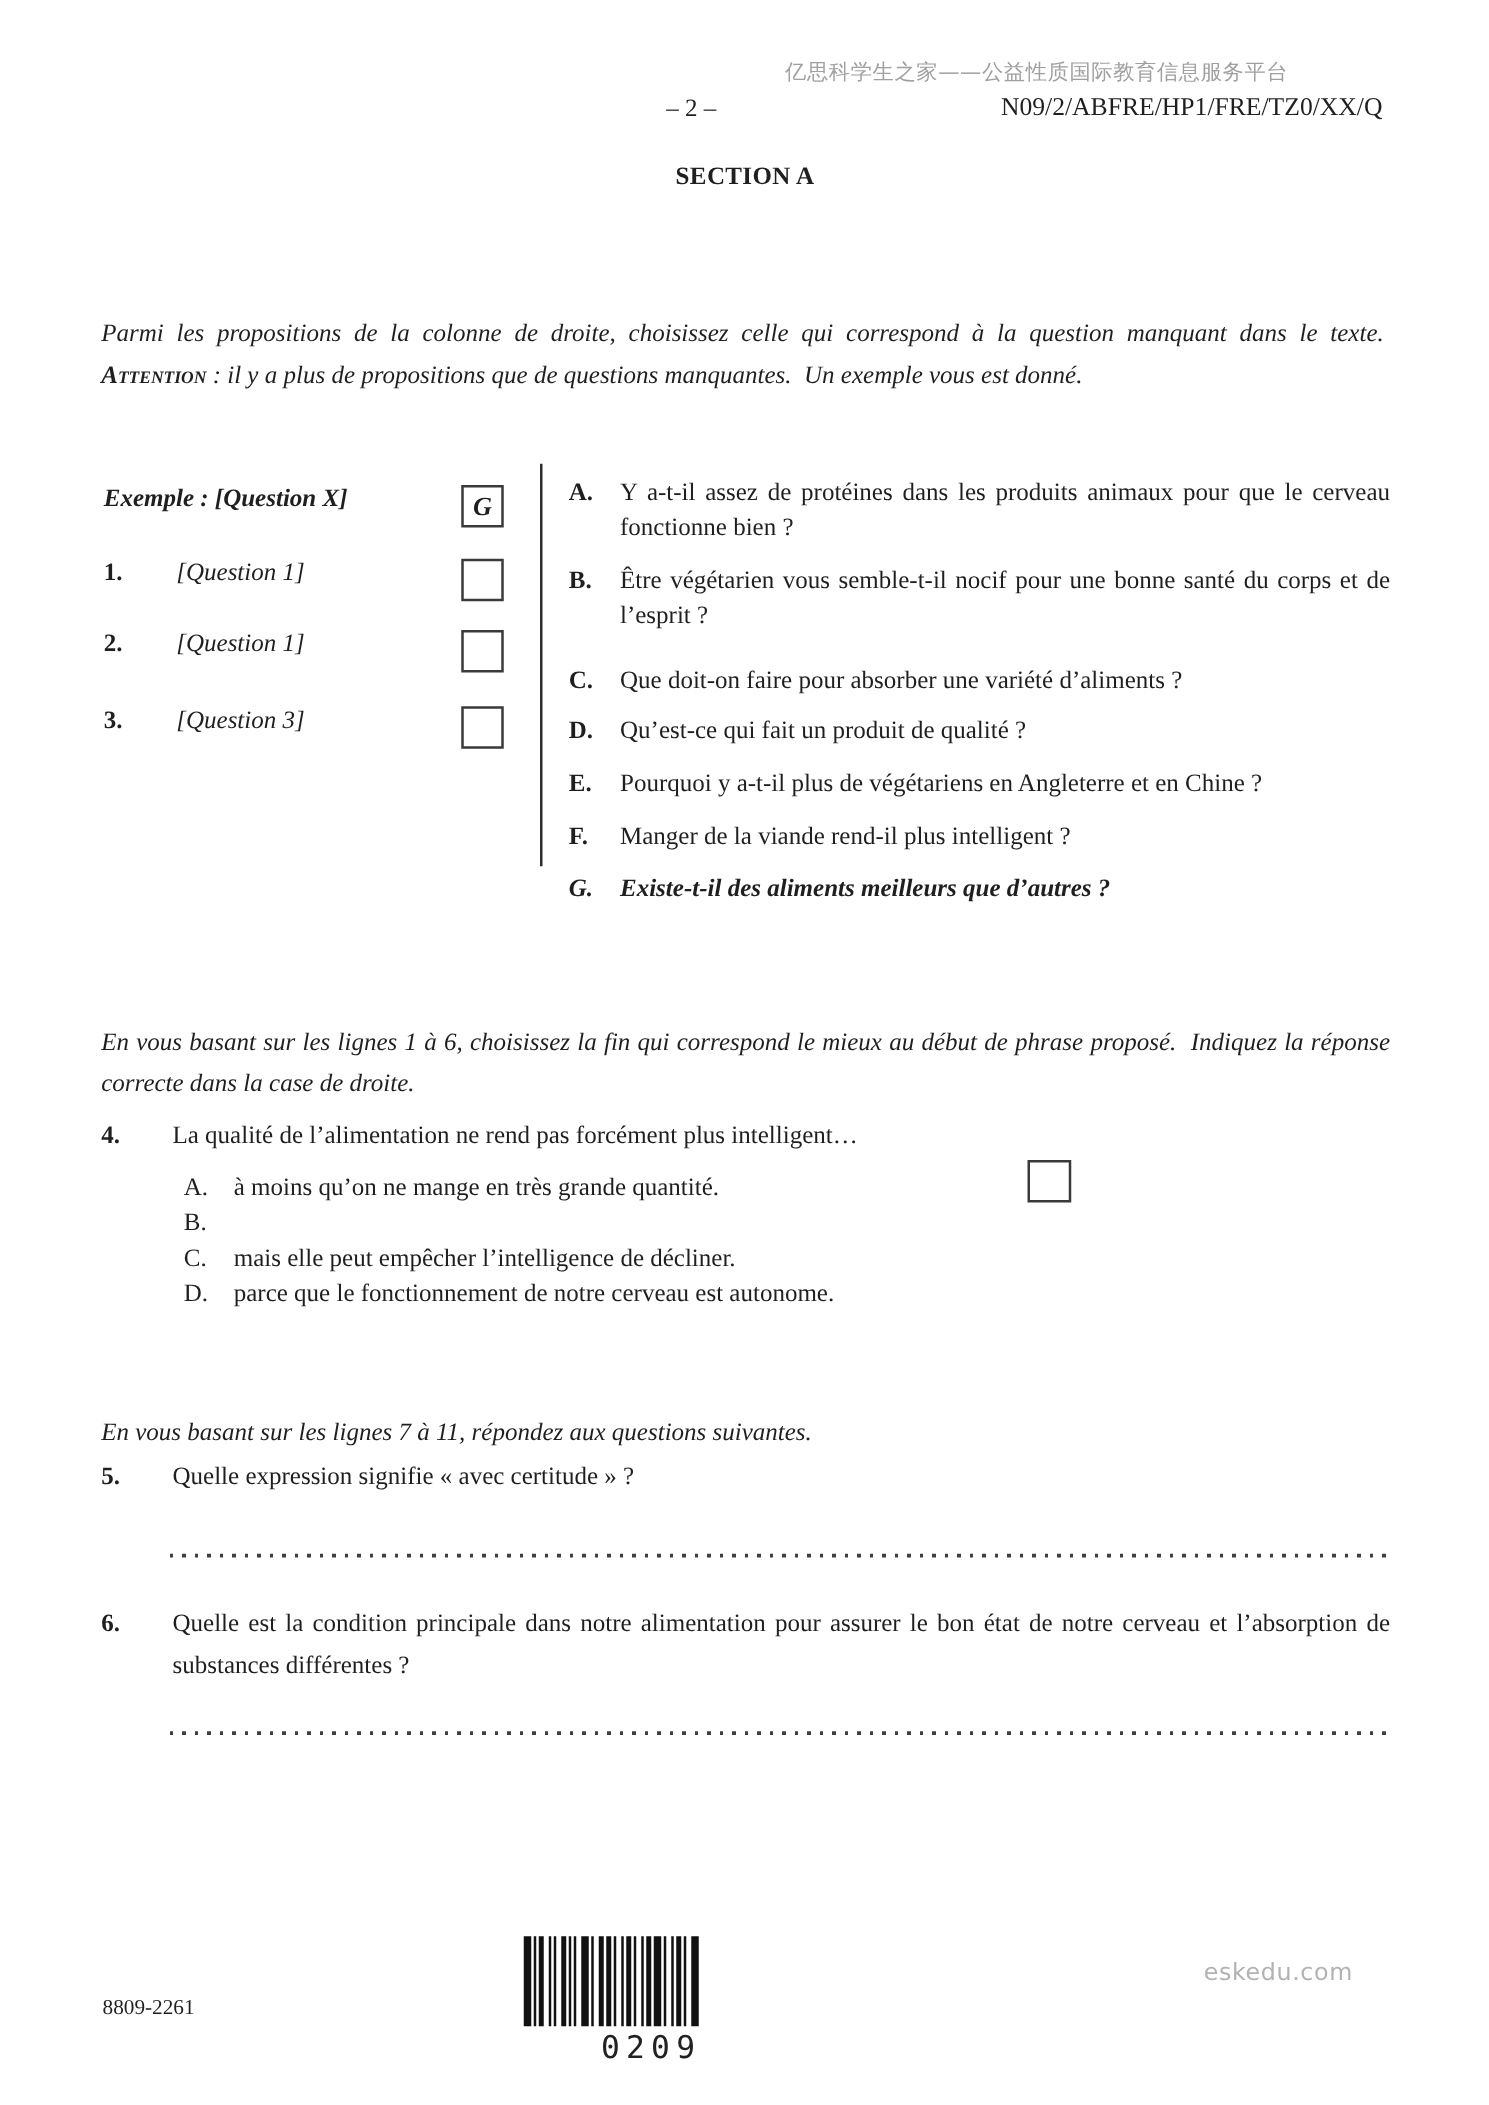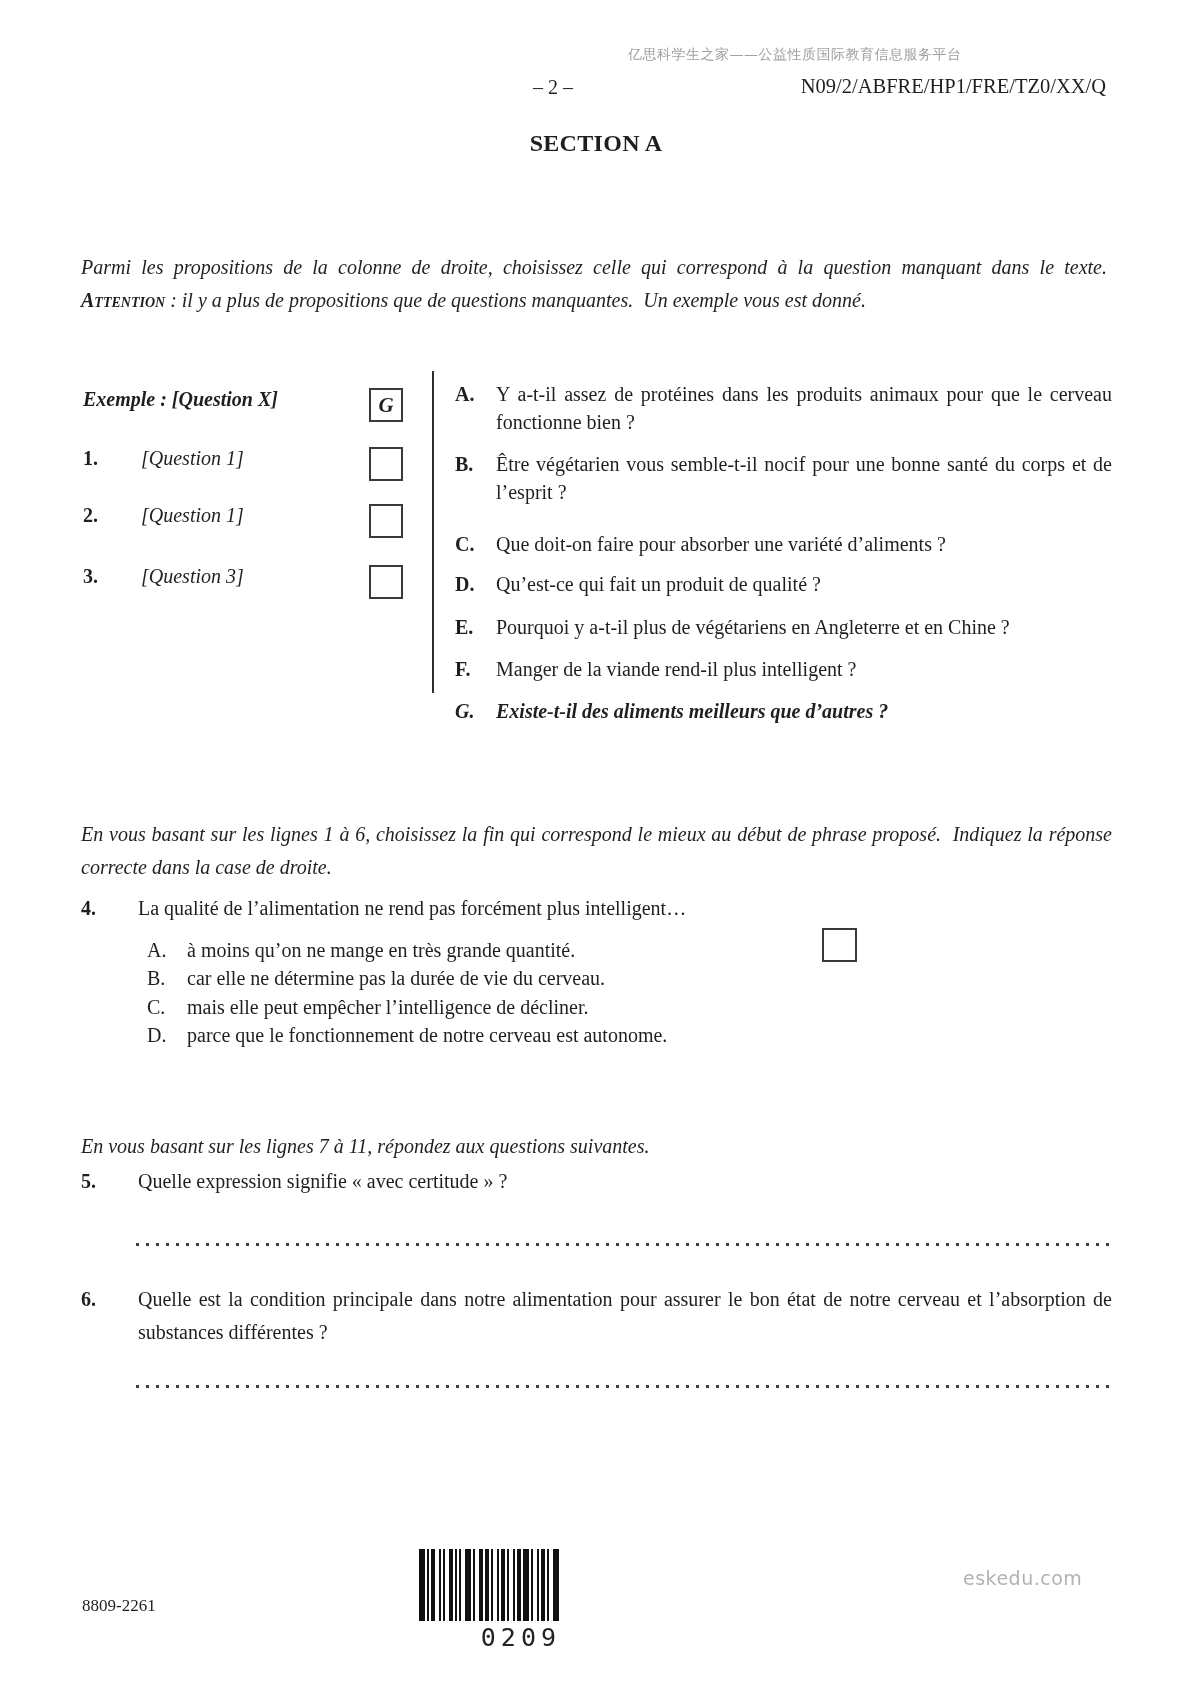--- a/index.html
+++ b/index.html
@@ -2,26 +2,26 @@
 <html><head>
 <meta charset="utf-8">
 <style>
   html,body{margin:0;padding:0;background:#ffffff;}
   .page{
     position:relative;width:1191px;height:1684px;background:#ffffff;overflow:hidden;
     font-family:"Liberation Serif","DejaVu Serif",serif;color:#1f1f1f;
   }
   .abs{position:absolute;}
   
-  .wm-cn{left:628px;top:46px;font-size:14px;letter-spacing:.5px;color:#a0a0a0;
+  .wm-cn{left:628px;top:46px;font-size:17px;letter-spacing:.5px;color:#a0a0a0;
          font-family:"DejaVu Sans",sans-serif;text-align:center;}
   .pagenum{left:533px;top:76px;font-size:20px;}
   .papercode{right:85px;top:75px;font-size:20.5px;}
   
-  .sectitle{left:81px;top:130px;width:1030px;text-align:center;font-weight:bold;font-size:24px;letter-spacing:.3px;}
+  .sectitle{left:81px;top:130px;width:1030px;text-align:center;font-weight:bold;font-size:20px;letter-spacing:.3px;}
   .textetitle{left:81px;top:183px;font-weight:bold;font-size:20px;}
   
   .instr{left:81px;width:1031px;font-style:italic;font-size:20px;line-height:32.6px;text-align:justify;}
   .i1{top:231px;}
   .i2{top:798px;}
   .i3{top:1110px;}
   .attn{font-variant:small-caps;font-weight:bold;}
   
   .mrow{left:83px;width:320px;display:flex;justify-content:space-between;align-items:flex-start;height:34px;font-size:20px;}
   .mrow .lab{display:flex;align-items:center;}
@@ -136,21 +136,20 @@
     <span class="num">4.</span>
     <span class="qtext">La qualité de l’alimentation ne rend pas forcément plus intelligent…</span>
   </div>
   <div class="abs q4opts">
     <div class="row">
       <span class="letter">A.</span>
       <span>à moins qu’on ne mange en très grande quantité.</span>
     </div>
     <div class="row">
       <span class="letter">B.</span>
-      <span>car elle ne détermine pas la durée de vie du cerveau.</span>
     </div>
     <div class="row">
       <span class="letter">C.</span>
       <span>mais elle peut empêcher l’intelligence de décliner.</span>
     </div>
     <div class="row">
       <span class="letter">D.</span>
       <span>parce que le fonctionnement de notre cerveau est autonome.</span>
     </div>
   </div>

